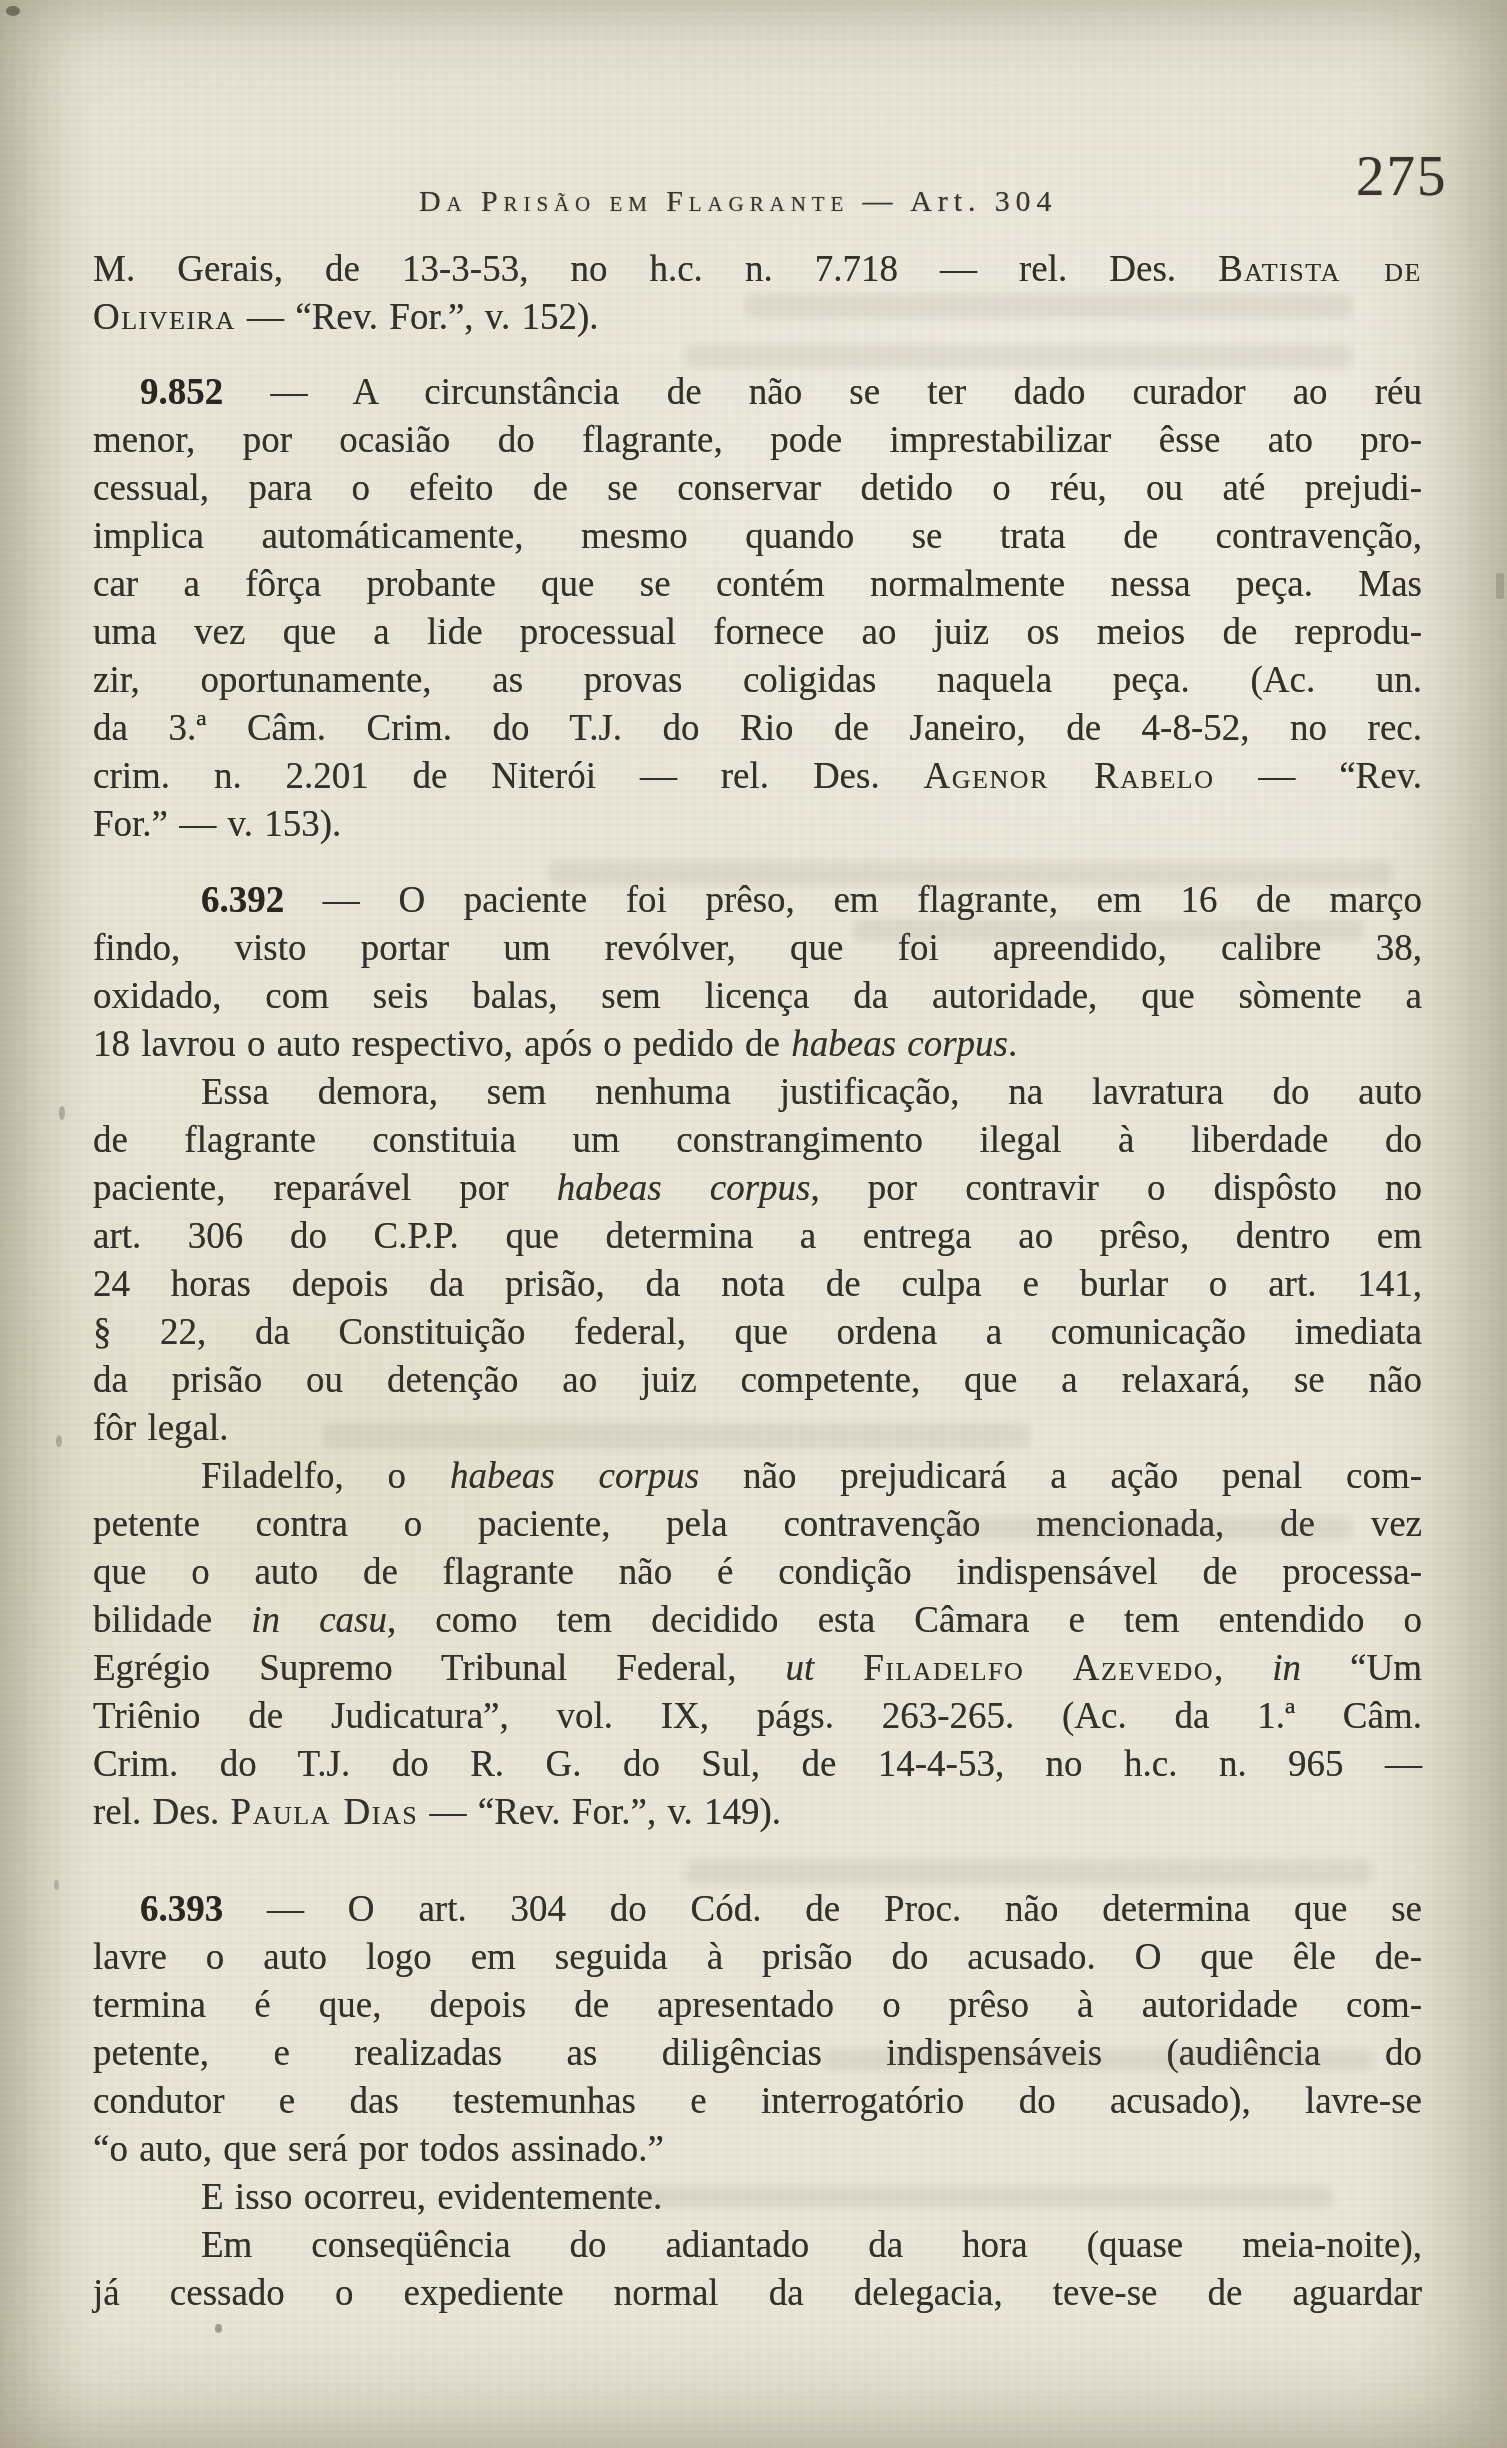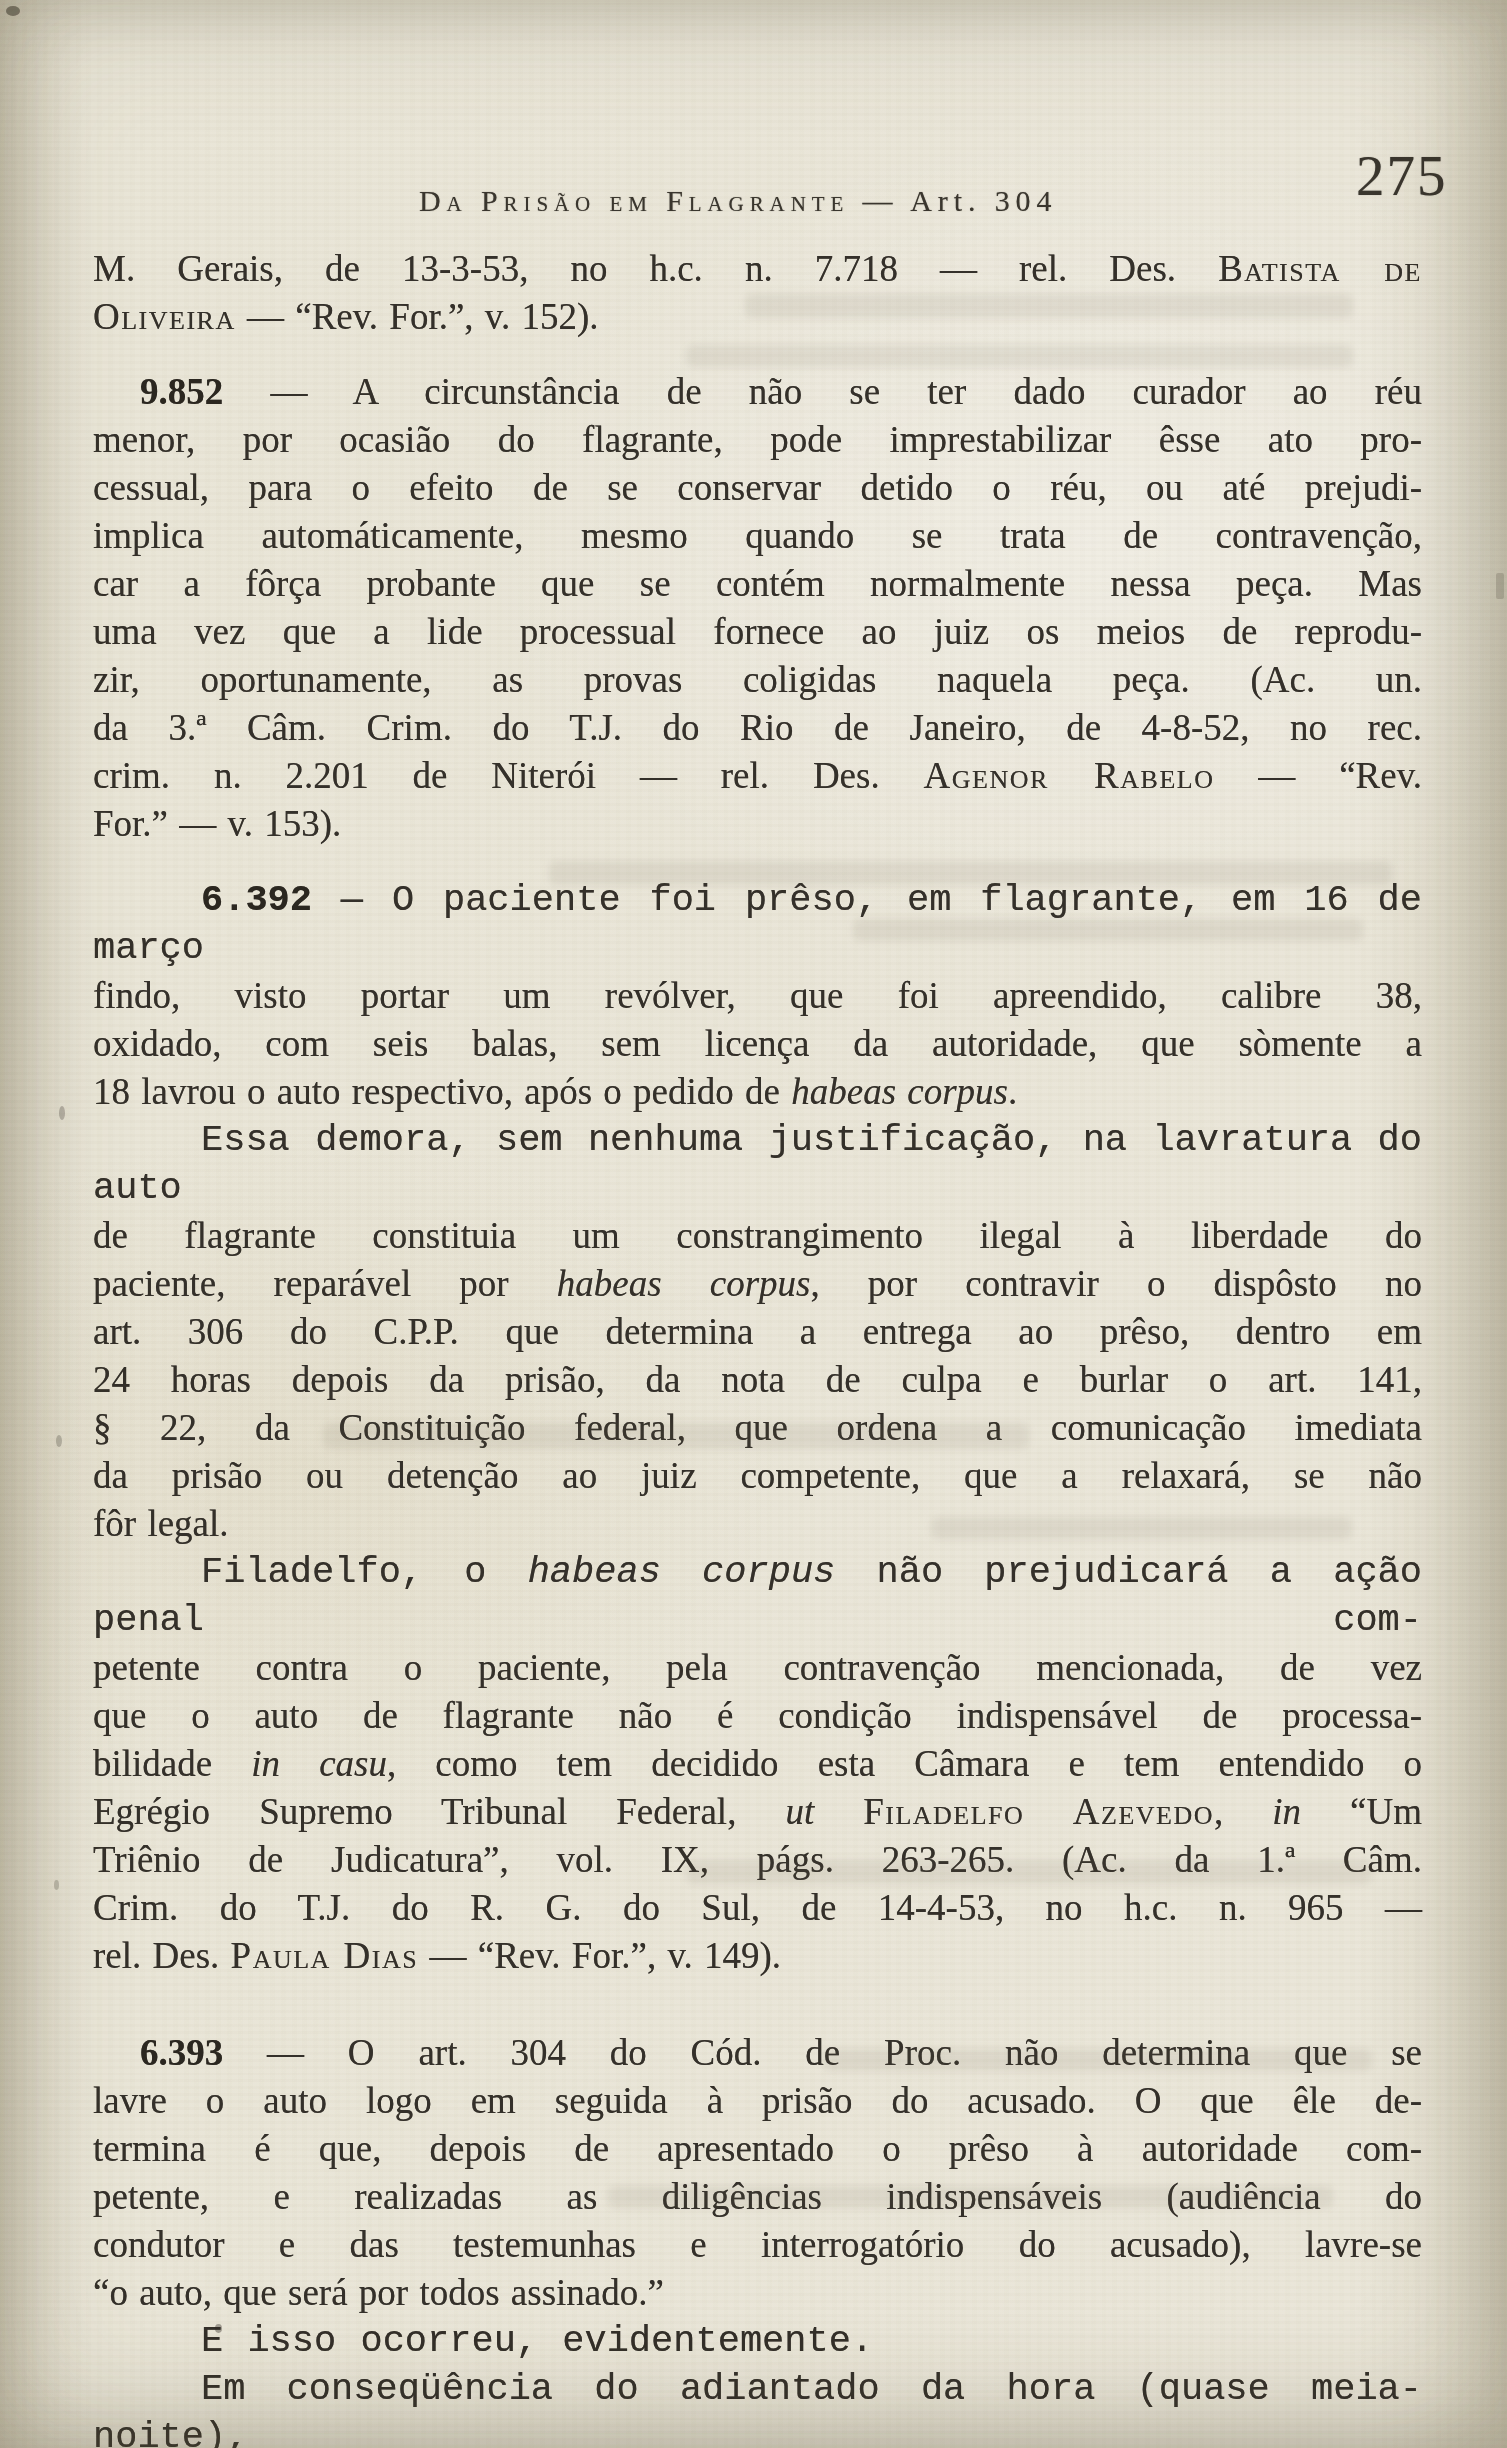--- a/index.html
+++ b/index.html
@@ -65,21 +65,21 @@
     word-spacing: 2px;
   }
   .block { margin: 0; }
   .gap-none { margin-top: 0; }
   .gap-para { margin-top: 27.4px; }
   .gap-section { margin-top: 49px; }
 
   .line { text-align: justify; }
   .line.full { text-align-last: justify; }
   .line.ind1 { text-indent: 47px; }
-  .line.ind2 { text-indent: 108px; font-family: Liberation Mono, monospace; }
+  .line.ind2 { text-indent: 108px; }
 
   .seg-b  { font-weight: bold; color: #2b2720; }
   .seg-i  { font-style: italic; }
   .seg-sc { font-variant: small-caps; letter-spacing: 1.5px; }
 
   
   .smudge {
     position: absolute; pointer-events: none;
     background: rgba(110,100,78,0.10);
     filter: blur(3.9px);

